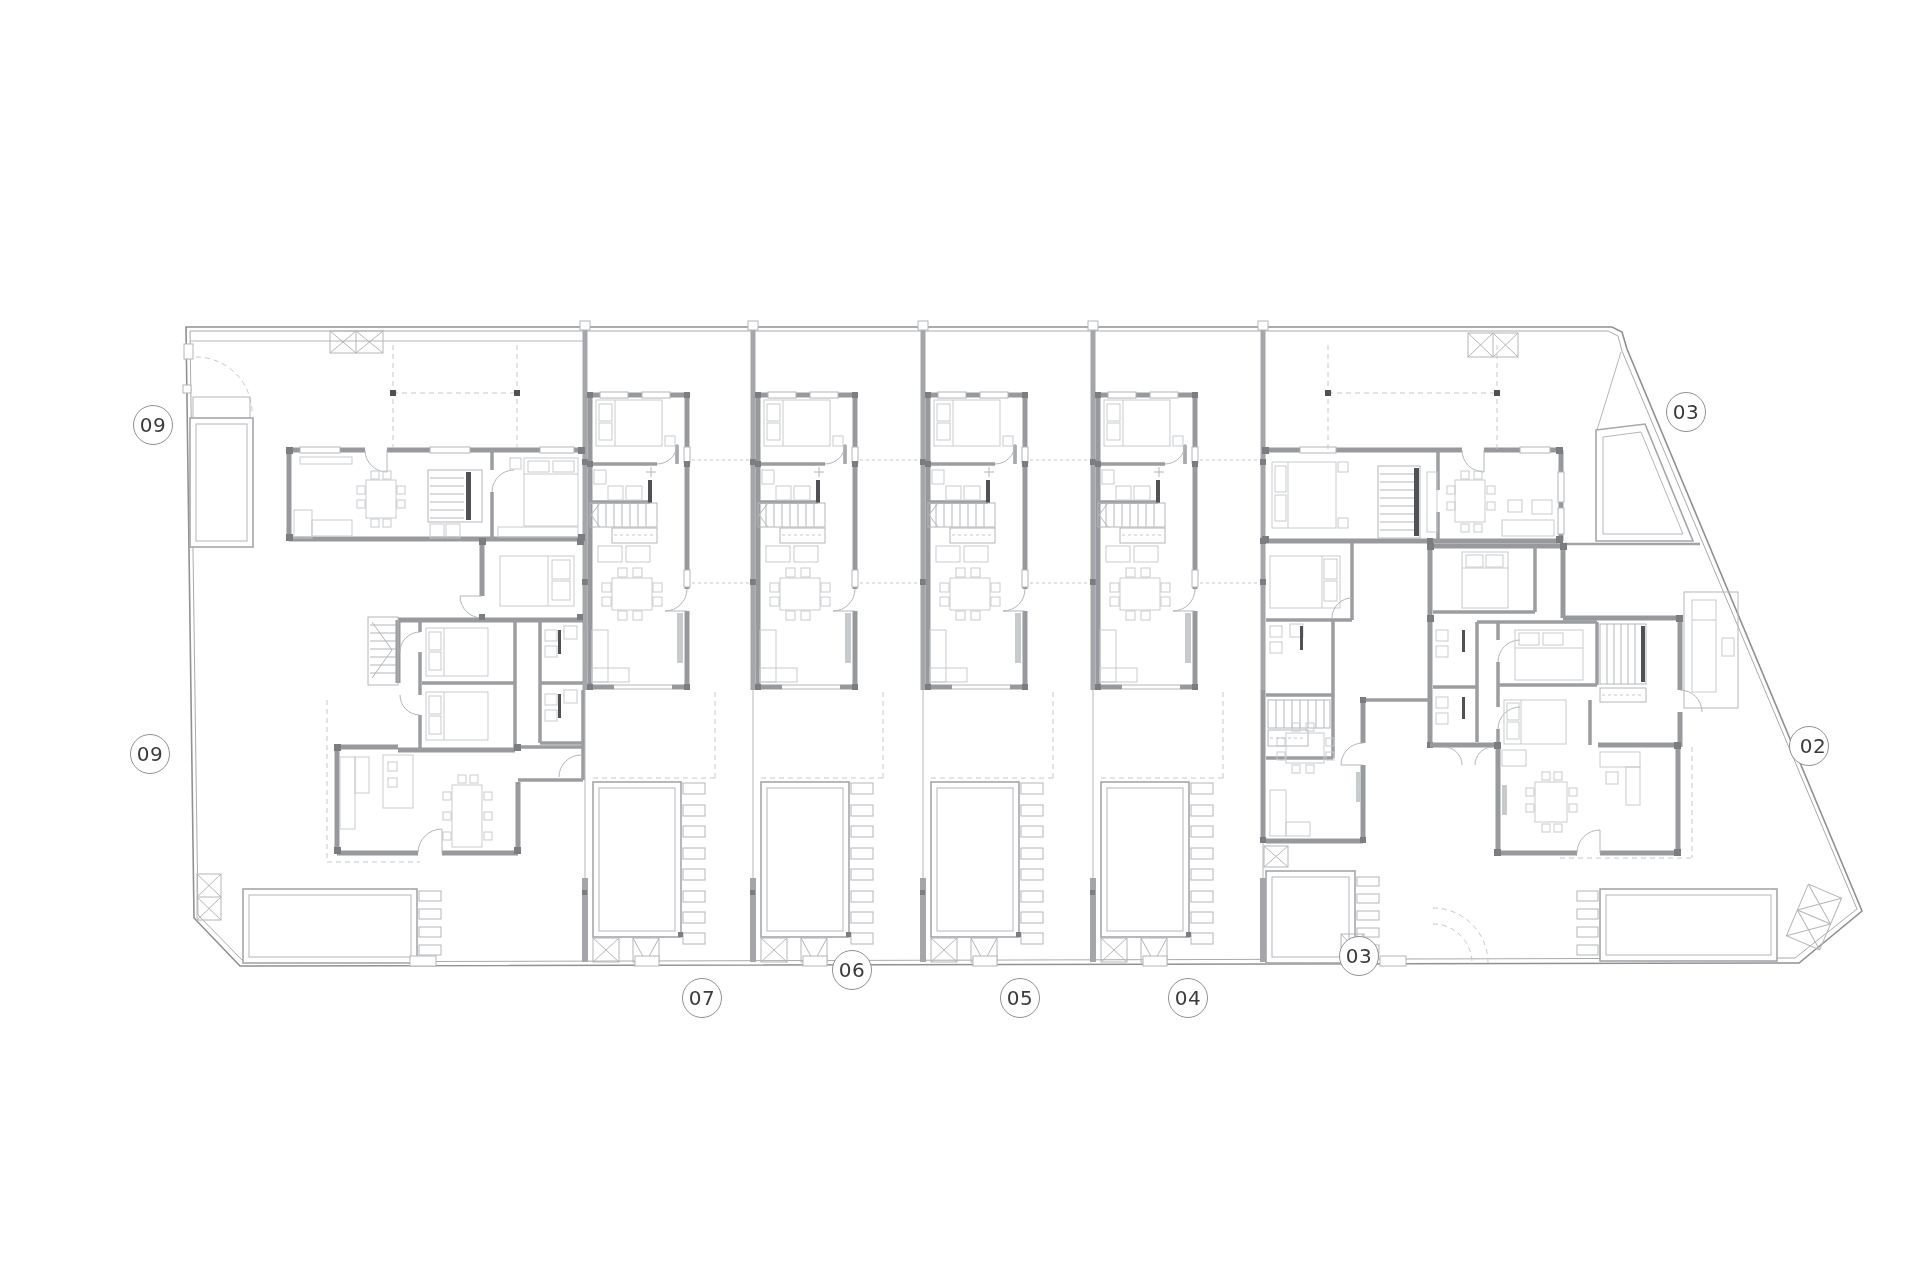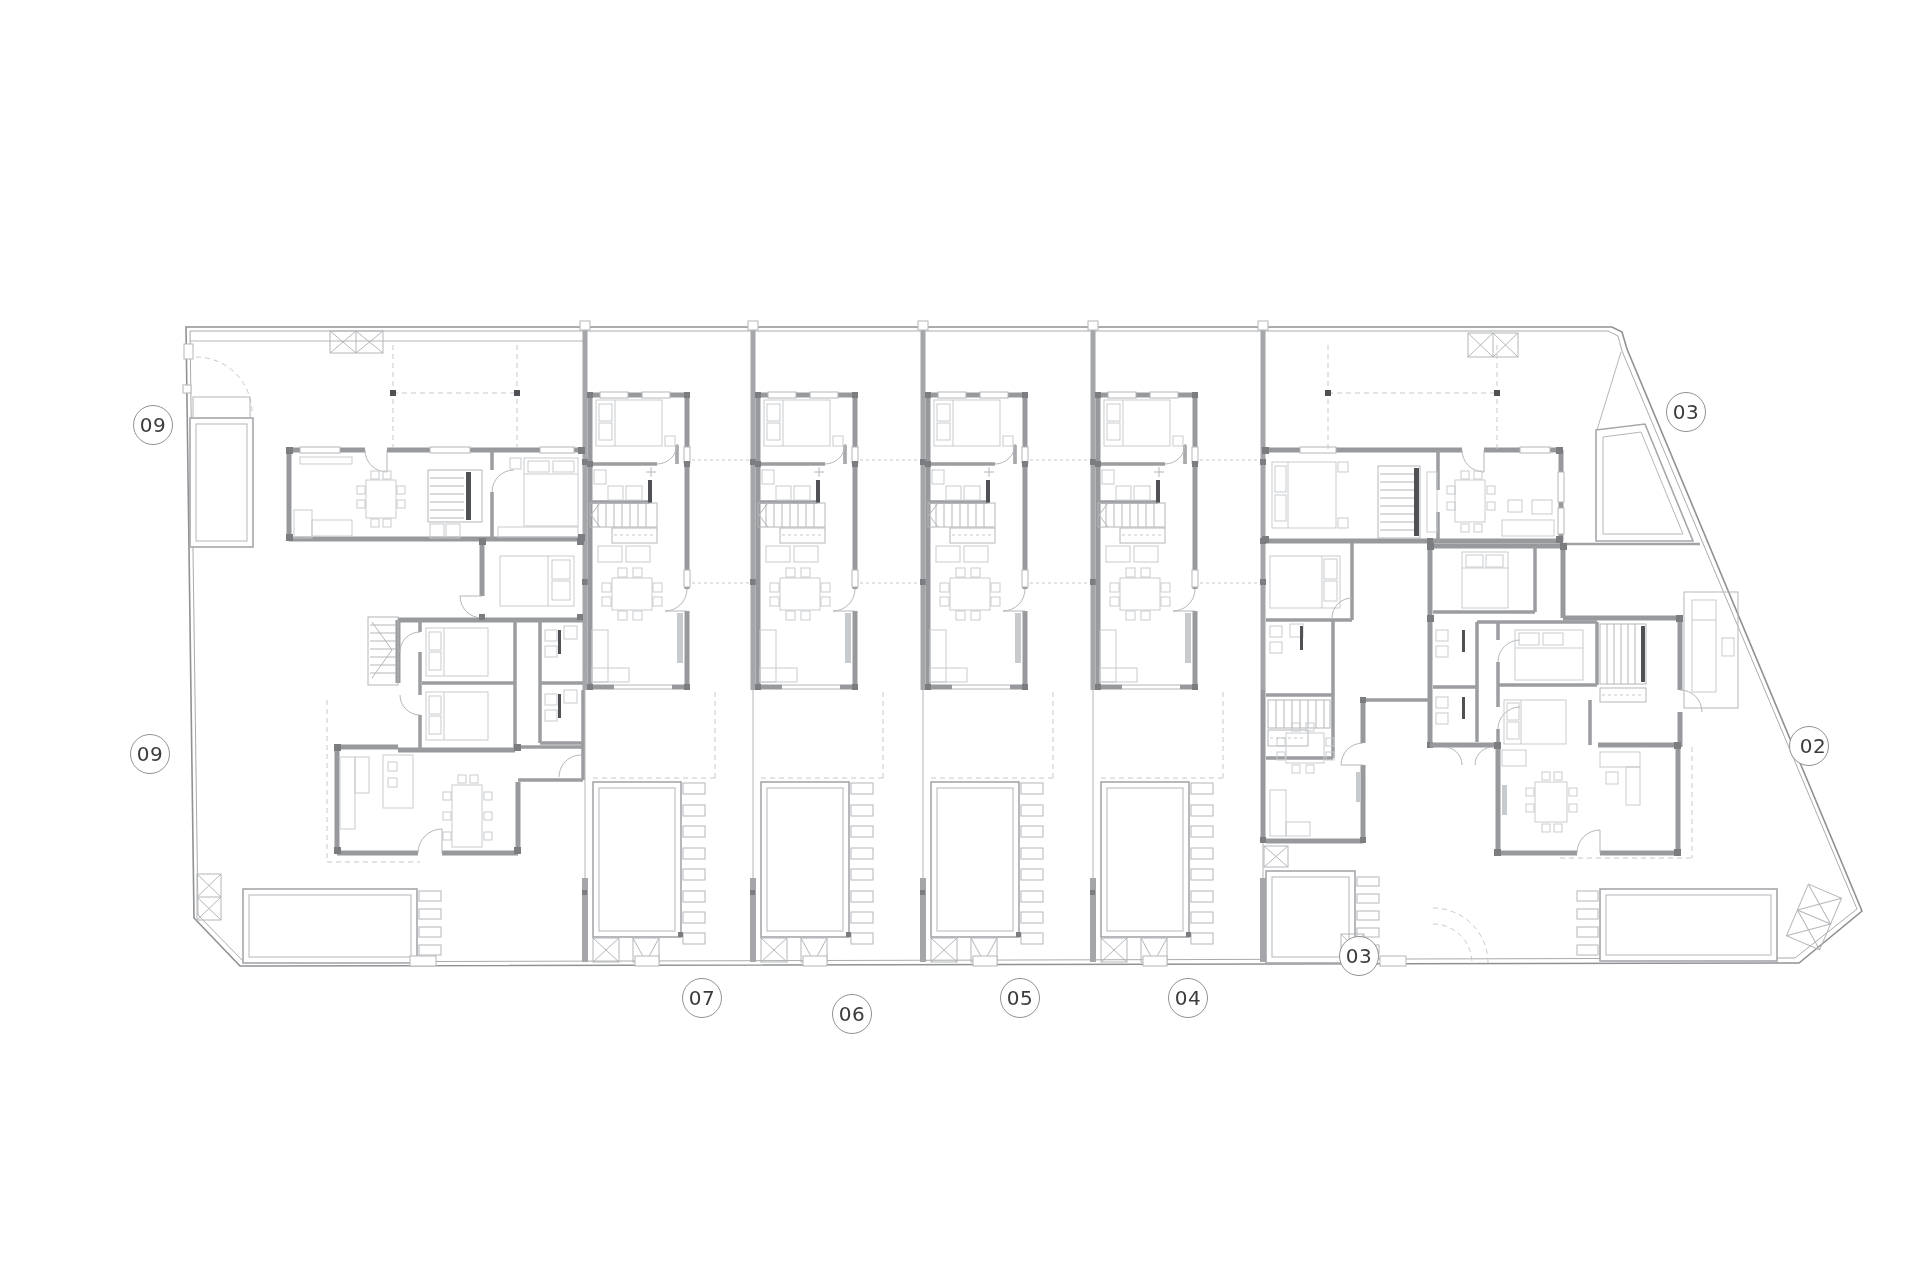--- a/index.html
+++ b/index.html
@@ -459,18 +459,18 @@
     </g>
   </g>
 </svg>
 
 <div id="label-layer">
       <div class="unit-label" style="left: 133px; top: 405px; text-align: center;">09</div>
       <div class="unit-label" style="left: 130px; top: 734px;">09</div>
       <div class="unit-label" style="left: 1666px; top: 392px;">03</div>
       <div class="unit-label" style="left: 1789px; top: 726px; padding-left: 8px;">02</div>
       <div class="unit-label" style="left: 662px; top: 978px; margin-left: 20px;">07</div>
-      <div class="unit-label" style="left: 832px; top: 994px;">06</div>
+      <div class="unit-label" style="left: 832px; top: 950px;">06</div>
       <div class="unit-label" style="left: 1000px; top: 978px;">05</div>
       <div class="unit-label" style="left: 1168px; top: 978px; text-align: right;">04</div>
       <div class="unit-label" style="left: 1339px; top: 936px;">03</div>
     </div>
 </div>
 
 </body></html>

